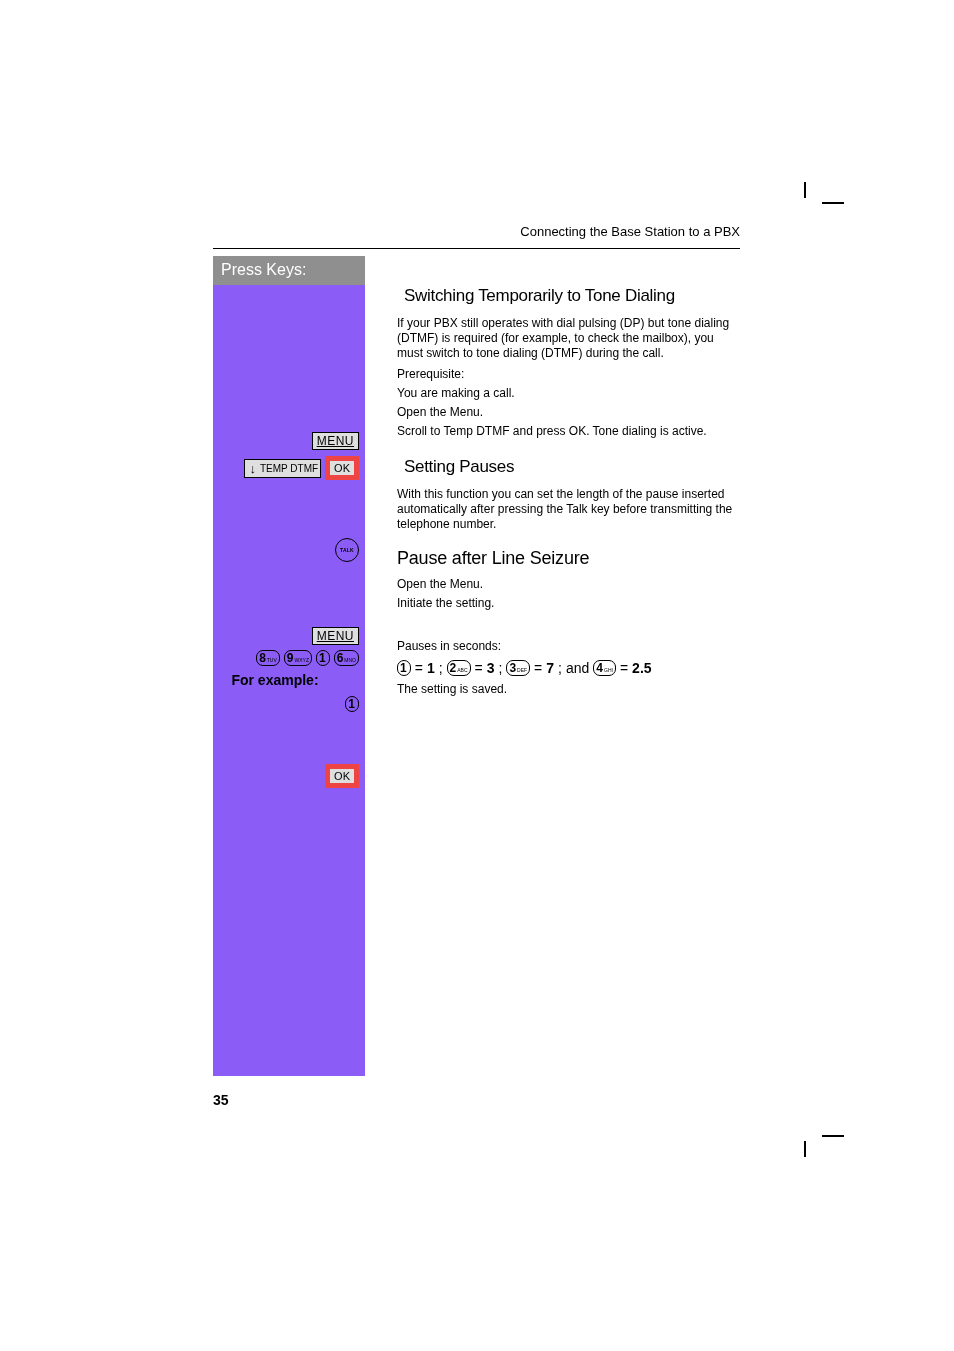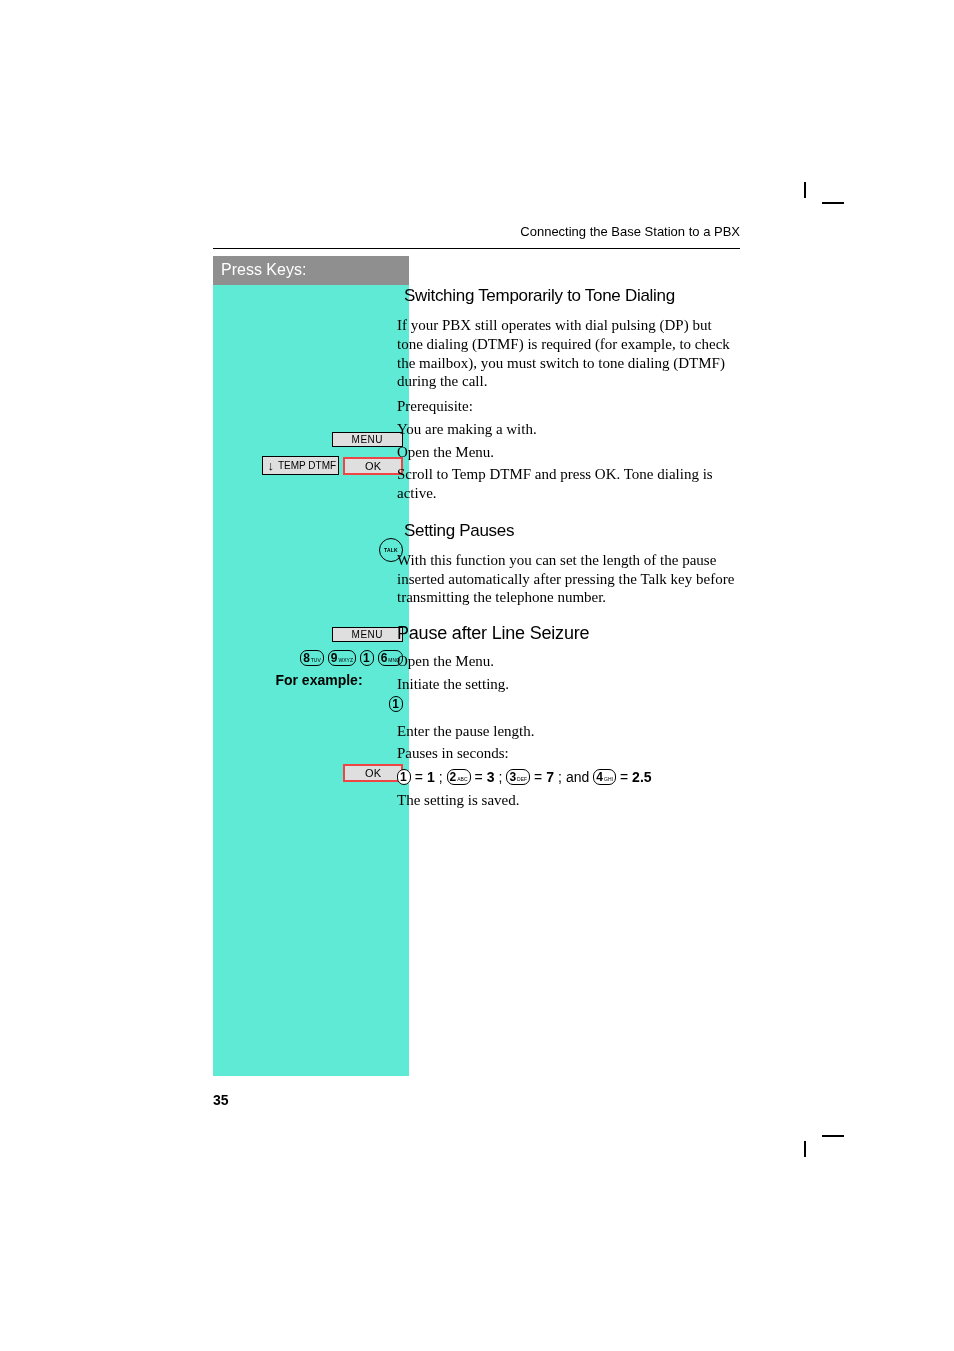--- a/index.html
+++ b/index.html
@@ -35,23 +35,23 @@
     left: 213px;
     width: 527px;
     font-size: 13px;
     text-align: right;
   }
 
   .left-col {
     position: absolute;
     top: 256px;
     left: 213px;
-    width: 196px;
+    width: 152px;
     height: 820px;
-    background: #5eead4;
+    background: #8b5cf6;
   }
   .press-bar {
     background: #8f8f90;
     color: #fff;
     font-size: 16px;
     padding: 5px 8px 6px 8px;
   }
 
   .right-col {
     position: absolute;
@@ -71,49 +71,49 @@
   h2.sect.first { margin-top: 30px; }
   h3.sub {
     font-family: Arial, Helvetica, sans-serif;
     font-weight: 400;
     font-size: 18px;
     margin: 16px 0 8px 0;
     font-stretch: condensed;
     letter-spacing: -0.2px;
   }
   .para {
-    font-size: 15px;
+    font-size: 12px;
     line-height: 1.25;
     margin: 6px 0;
-    font-family: Liberation Serif, serif;
   }
   .para.tight { margin: 4px 0; }
   .bold { font-weight: bold; }
 
   
   .keyblock {
     position: absolute;
     right: 6px;
     display: flex;
     align-items: center;
     gap: 4px;
     justify-content: flex-end;
     width: 168px;
   }
   .menu-key {
     border: 1px solid #000;
-    font-size: 10px;
-    padding: 1px 19px;
+    font-size: 12px;
+    padding: 1px 4px;
     background: #dfdfe0;
     letter-spacing: 0.5px;
+    text-decoration: underline;
   }
   .ok-key {
-    border: 2px solid #ef4444;
+    border: 5px solid #ef4444;
     font-size: 11px;
-    padding: 1px 20px;
+    padding: 1px 4px;
     background: #dfdfe0;
   }
   .disp-key {
     border: 1px solid #000;
     font-size: 10px;
     padding: 1px 2px;
     background: #dfdfe0;
     display: inline-flex;
     align-items: center;
     gap: 2px;
@@ -240,33 +240,32 @@
 
     <div class="keyblock" style="top:508px;">
       <span class="ok-key">OK</span>
     </div>
   </div>
 
   <div class="right-col">
     <h2 class="sect first">Switching Temporarily to Tone Dialing</h2>
     <div class="para">If your PBX still operates with dial pulsing (DP) but tone dialing (DTMF) is required (for example, to check the mailbox), you must switch to tone dialing (DTMF) during the call.</div>
     <div class="para tight">Prerequisite:</div>
-    <div class="para tight">You are making a with.</div>
+    <div class="para tight">You are making a call.</div>
     <div class="para tight">Open the Menu.</div>
     <div class="para tight">Scroll to Temp DTMF and press OK. Tone dialing is active.</div>
 
     <h2 class="sect" style="margin-top:18px;">Setting Pauses</h2>
     <div class="para">With this function you can set the length of the pause inserted automatically after pressing the Talk key before transmitting the telephone number.</div>
 
     <h3 class="sub">Pause after Line Seizure</h3>
     <div class="para tight">Open the Menu.</div>
     <div class="para tight">Initiate the setting.</div>
 
     <div style="height:20px;"></div>
-    <div class="para tight">Enter the pause length.</div>
     <div class="para tight">Pauses in seconds:</div>
 
     <div class="eq-line">
       <span class="num-key">
           <span class="dig">1</span>
           <span class="let"></span>
         </span>
       <span>=</span>
       <span class="bold">1</span>
         <span>;</span>

